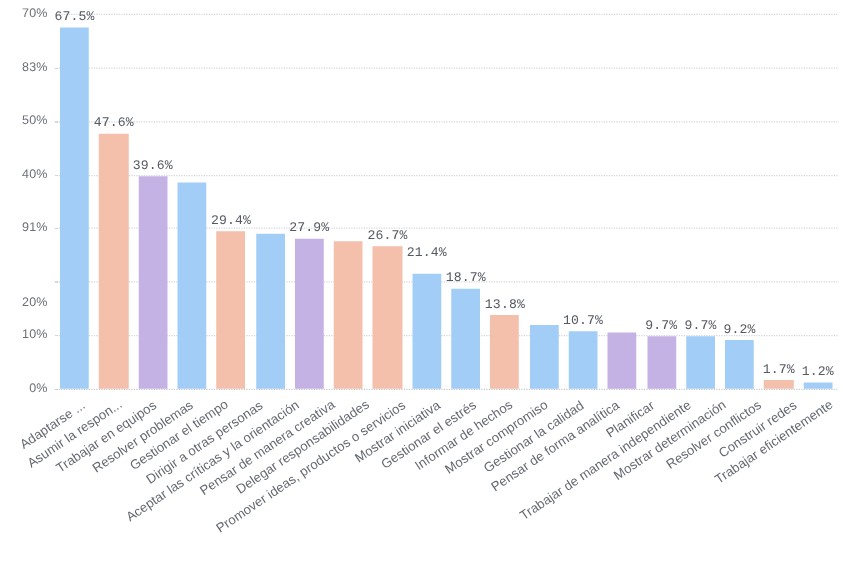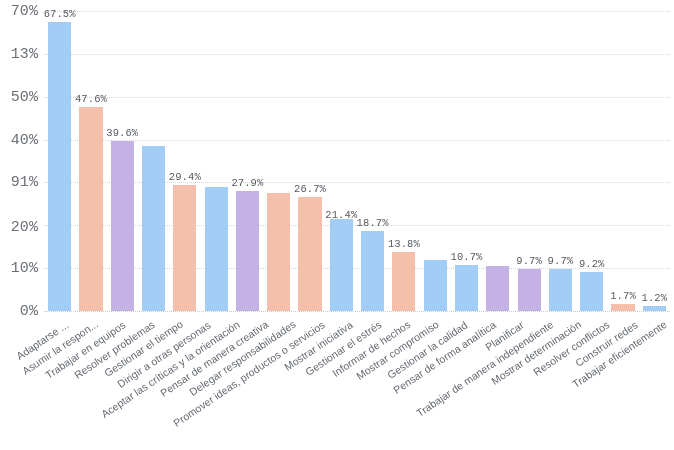--- a/index.html
+++ b/index.html
@@ -27,25 +27,24 @@
     position: absolute;
     left: 0;
     top: 0;
     width: 42px;
     height: 320px;
   }
   .y-tick {
     position: absolute;
     right: 4px;
     transform: translateY(-50%);
-    font-size: 15px;
+    font-size: 10px;
     color: #6b7076;
     white-space: nowrap;
     letter-spacing: .1px;
-    font-family: Liberation Mono, monospace;
   }
 
   
   #plot {
     position: absolute;
     left: 44px;
     top: 11px;
     width: 626px;
     height: 300px;
     font-family: Liberation Mono, monospace;
@@ -124,25 +123,25 @@
   }
 </style>
 </head>
 <body>
 
 <div id="chart-root">
 
   <div id="y-axis">
       <div class="y-tick" style="top: 311px;">0%</div>
       <div class="y-tick" style="top: 268.143px;">10%</div>
-      <div class="y-tick" style="top: 227px;">20%</div>
+      <div class="y-tick" style="top: 242px;">20%</div>
       <div class="y-tick" style="top: 182.429px;">91%</div>
       <div class="y-tick" style="top: 139.571px;">40%</div>
       <div class="y-tick" style="top: 96.7143px;">50%</div>
-      <div class="y-tick" style="top: 53.8571px;">13%</div>
+      <div class="y-tick" style="top: 53.8571px;">83%</div>
       <div class="y-tick" style="top: 11px;">70%</div>
     </div>
 
   <div id="plot">
     <div id="gridlines">
         <div class="gridline base" style="top: 300px;"></div>
         <div class="gridline" style="top: 257.143px;"></div>
         <div class="gridline" style="top: 214.286px;"></div>
         <div class="gridline" style="top: 171.429px;"></div>
         <div class="gridline" style="top: 128.571px;"></div>
@@ -179,21 +178,21 @@
         </div>
         <div class="bar-slot">
           <div class="bar" style="height: 118.286px; background: rgb(244, 192, 171);"></div>
         </div>
         <div class="bar-slot">
           <div class="bar" style="height: 114.429px; background: rgb(244, 192, 171);"></div>
           <div class="bar-label" style="bottom: 114.429px;">26.7%</div>
         </div>
         <div class="bar-slot">
           <div class="bar" style="height: 91.7143px; background: rgb(162, 205, 247);"></div>
-          <div class="bar-label" style="bottom: 88px;">21.4%</div>
+          <div class="bar-label" style="bottom: 100px;">21.4%</div>
         </div>
         <div class="bar-slot">
           <div class="bar" style="height: 80.1429px; background: rgb(162, 205, 247);"></div>
           <div class="bar-label" style="bottom: 80.1429px;">18.7%</div>
         </div>
         <div class="bar-slot">
           <div class="bar" style="height: 59.1429px; background: rgb(244, 192, 171);"></div>
           <div class="bar-label" style="bottom: 59.1429px;">13.8%</div>
         </div>
         <div class="bar-slot">

